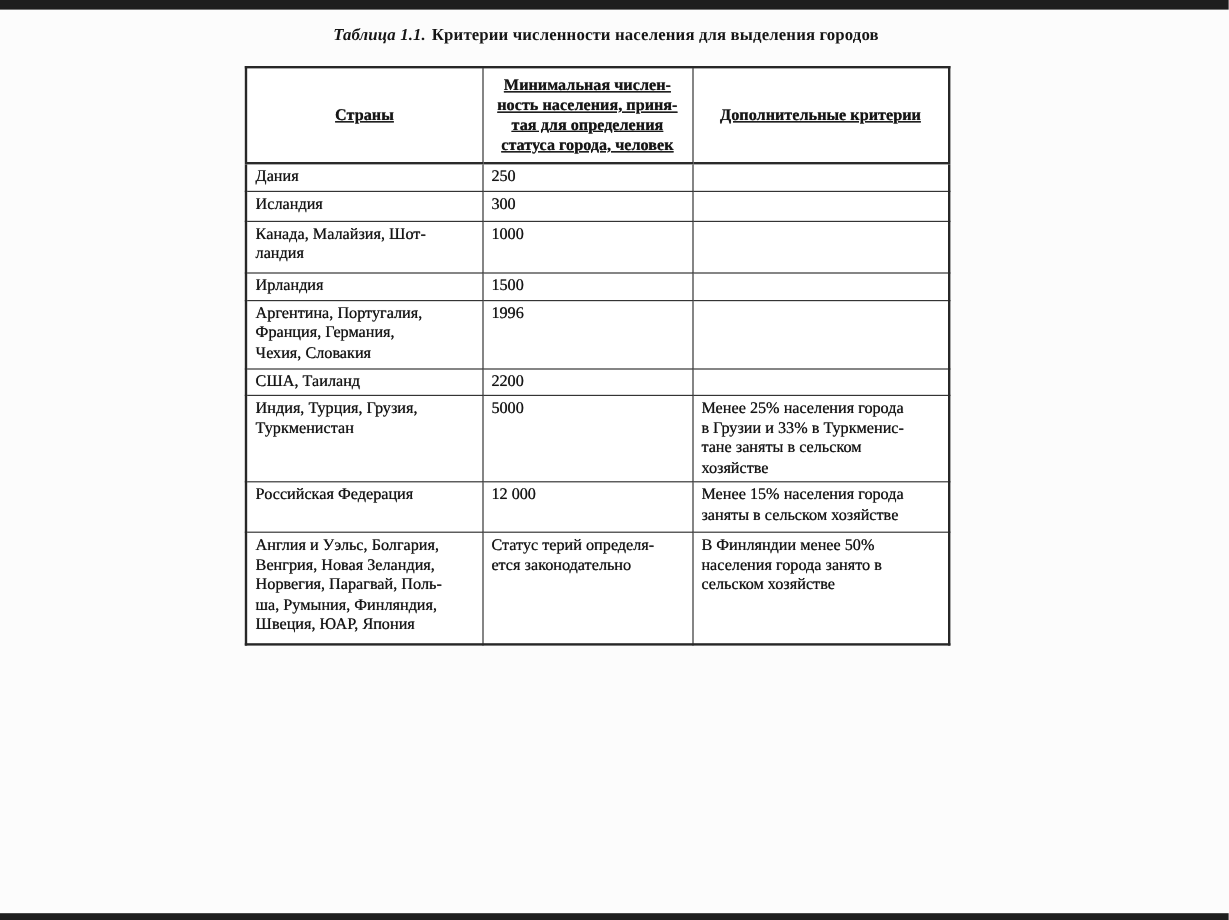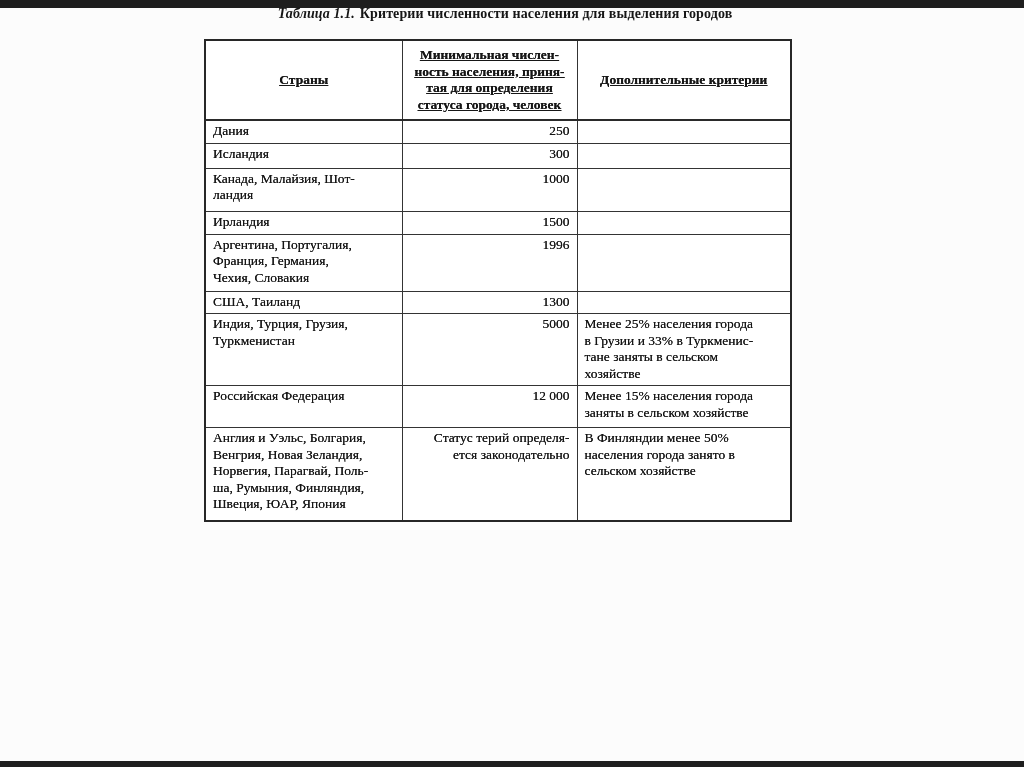--- a/index.html
+++ b/index.html
@@ -20,21 +20,21 @@
     left: 0;
     width: 100%;
     background: #1e1e1e;
   }
   .edge-bar.top { top: 0; height: 8px; }
   .edge-bar.bottom { bottom: 0; height: 6px; }
 
   .scan {
     position: absolute;
     left: 204px;
-    top: 0;
+    top: 16px;
     width: 588px;
     filter: blur(0.3px) contrast(1.05);
   }
   .doc-title {
     margin-top: 6px;
     text-align: center;
     font-size: 14px;
     font-weight: bold;
     line-height: 16px;
     letter-spacing: 0.1px;
@@ -66,21 +66,21 @@
   }
   table.criteria { border: 2px solid #2b2b2b; }
   table.criteria th {
     font-weight: bold;
     text-align: center;
     vertical-align: middle;
     border-bottom: 2px solid #2e2e2e;
     padding: 4px 6px;
     text-decoration: underline;
   }
-  td.num { text-align: right; margin-left: 40px; }
+  td.num { text-align: left; margin-left: 40px; }
 </style>
 </head>
 <body>
 
 <div class="edge-bar top"></div>
 
 <div class="scan">
 
   <div class="doc-title">
     <span class="tbl-label">Таблица 1.1.</span><span>Критерии численности населения для выделения городов</span>
@@ -126,21 +126,21 @@
       </tr>
       <tr style="height:57px">
         <td>Аргентина, Португалия,
 Франция, Германия,
 Чехия, Словакия</td>
         <td class="num">1996</td>
         <td></td>
       </tr>
       <tr style="height:22px">
         <td>США, Таиланд</td>
-        <td class="num">1300</td>
+        <td class="num">2200</td>
         <td></td>
       </tr>
       <tr style="height:68px">
         <td>Индия, Турция, Грузия,
 Туркменистан</td>
         <td class="num">5000</td>
         <td>Менее 25% населения города
 в Грузии и 33% в Туркменис-
 тане заняты в сельском
 хозяйстве</td>

